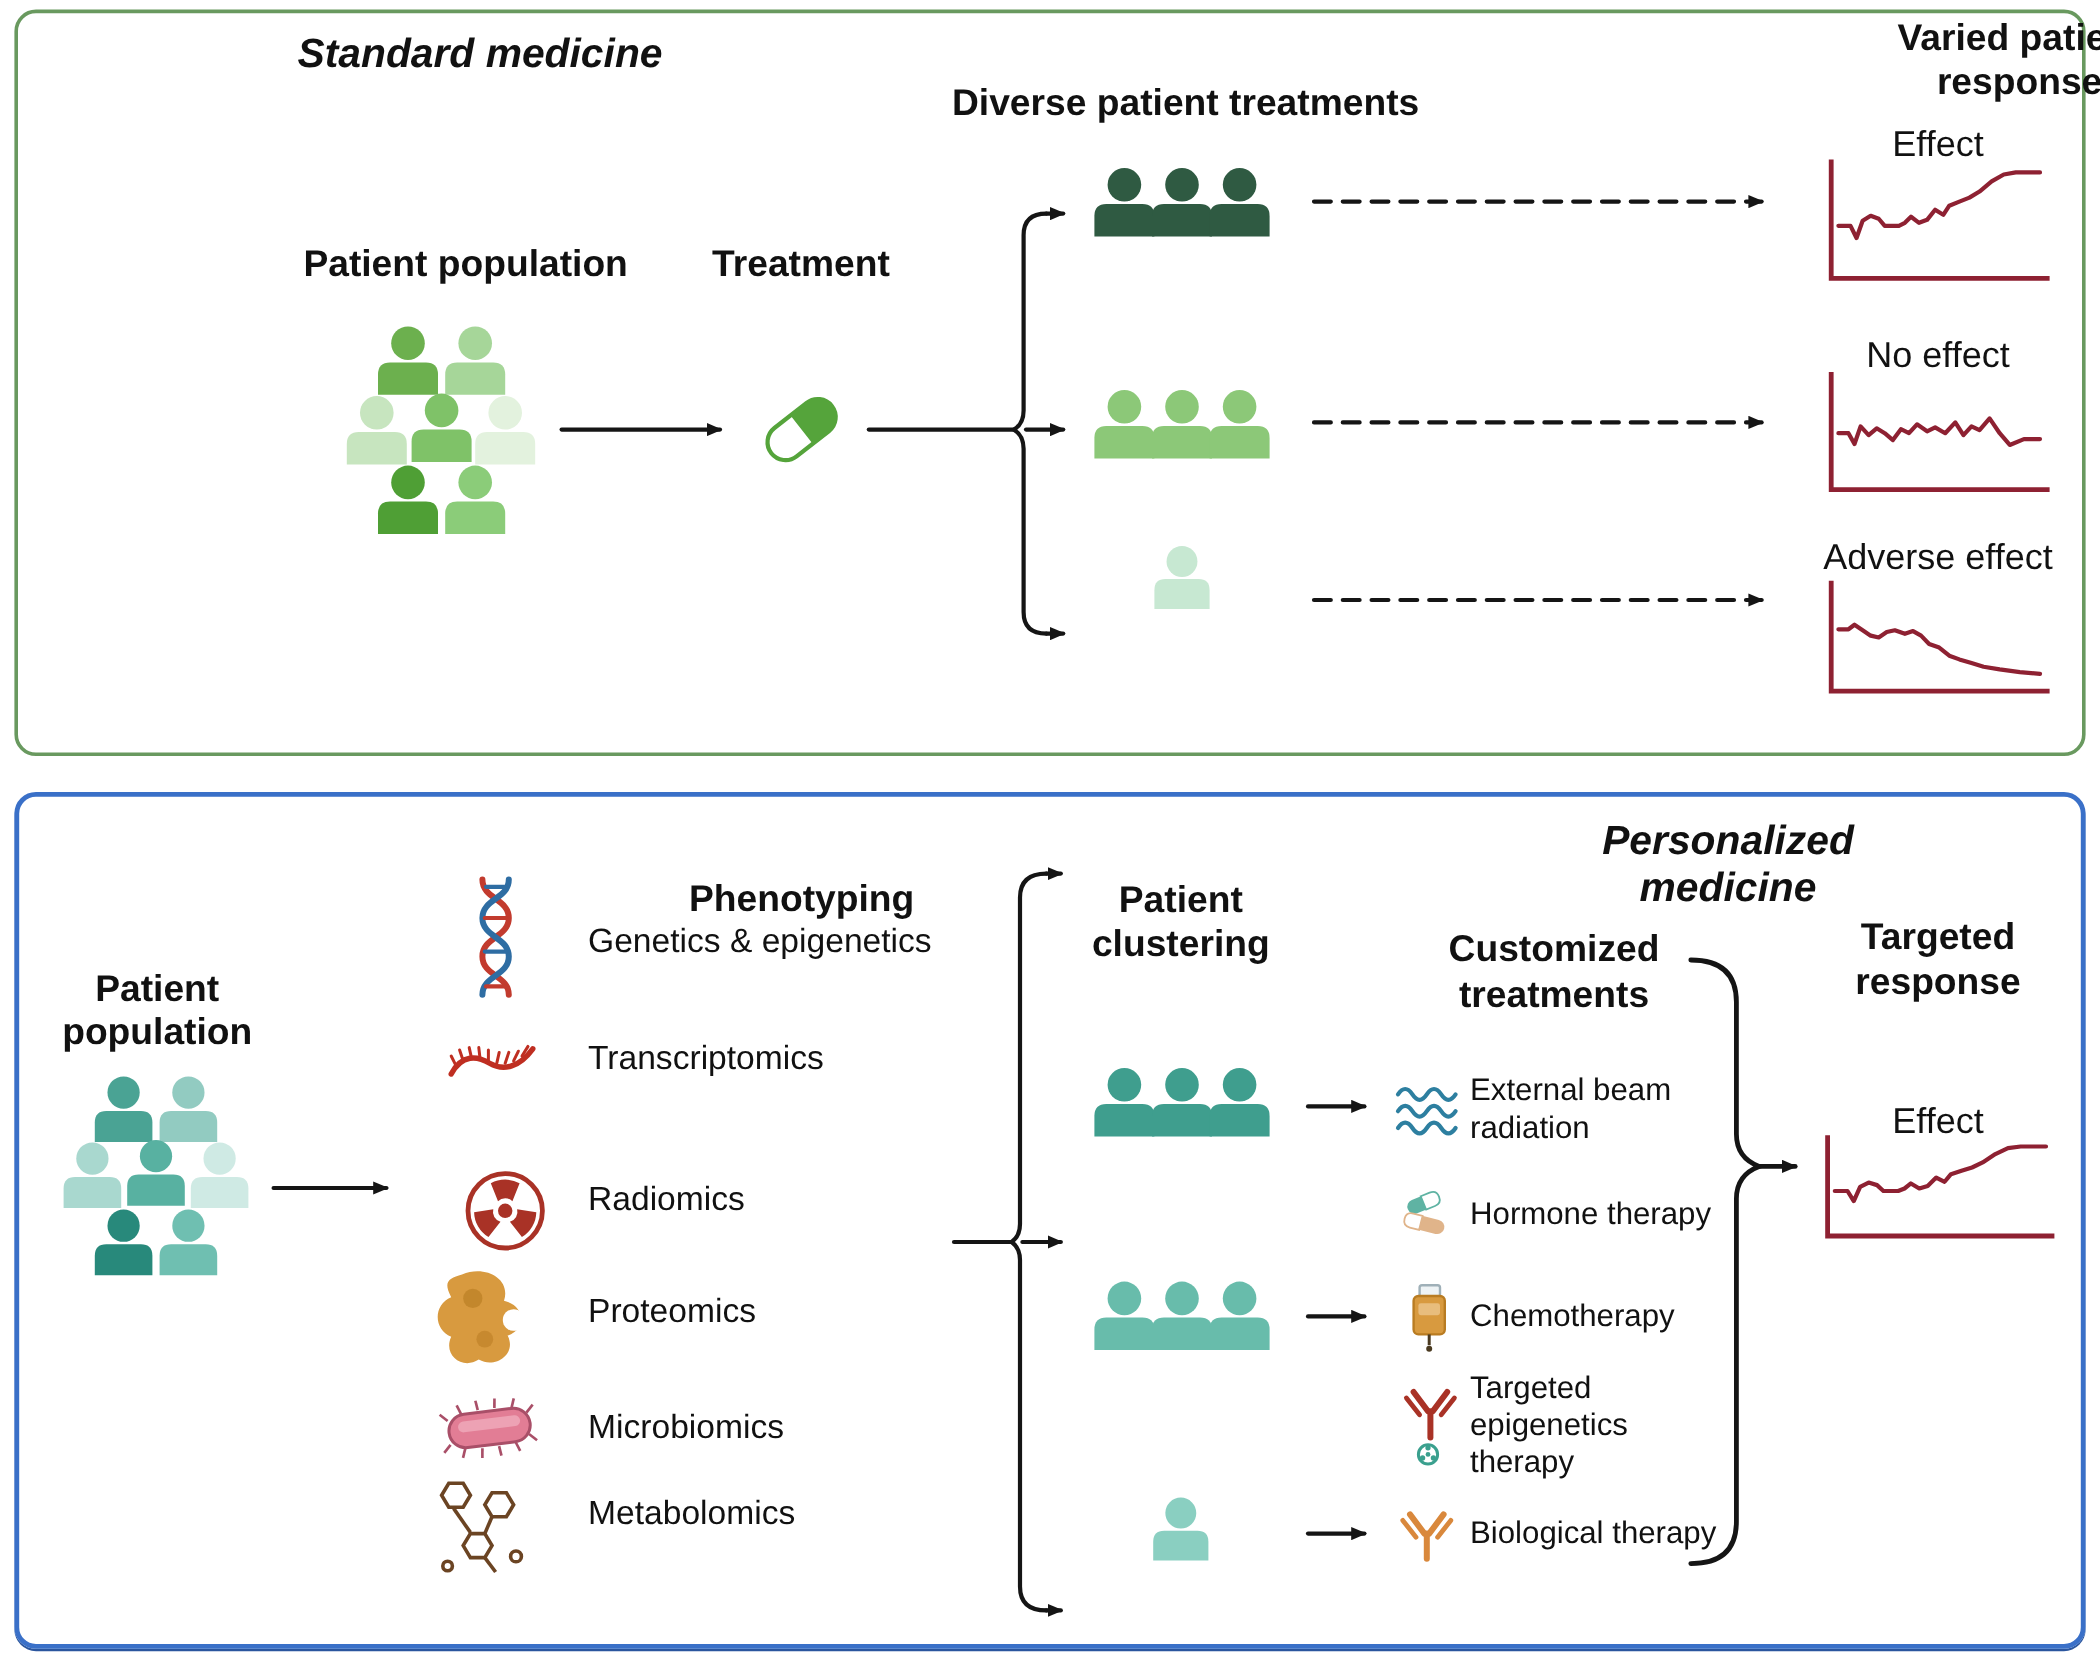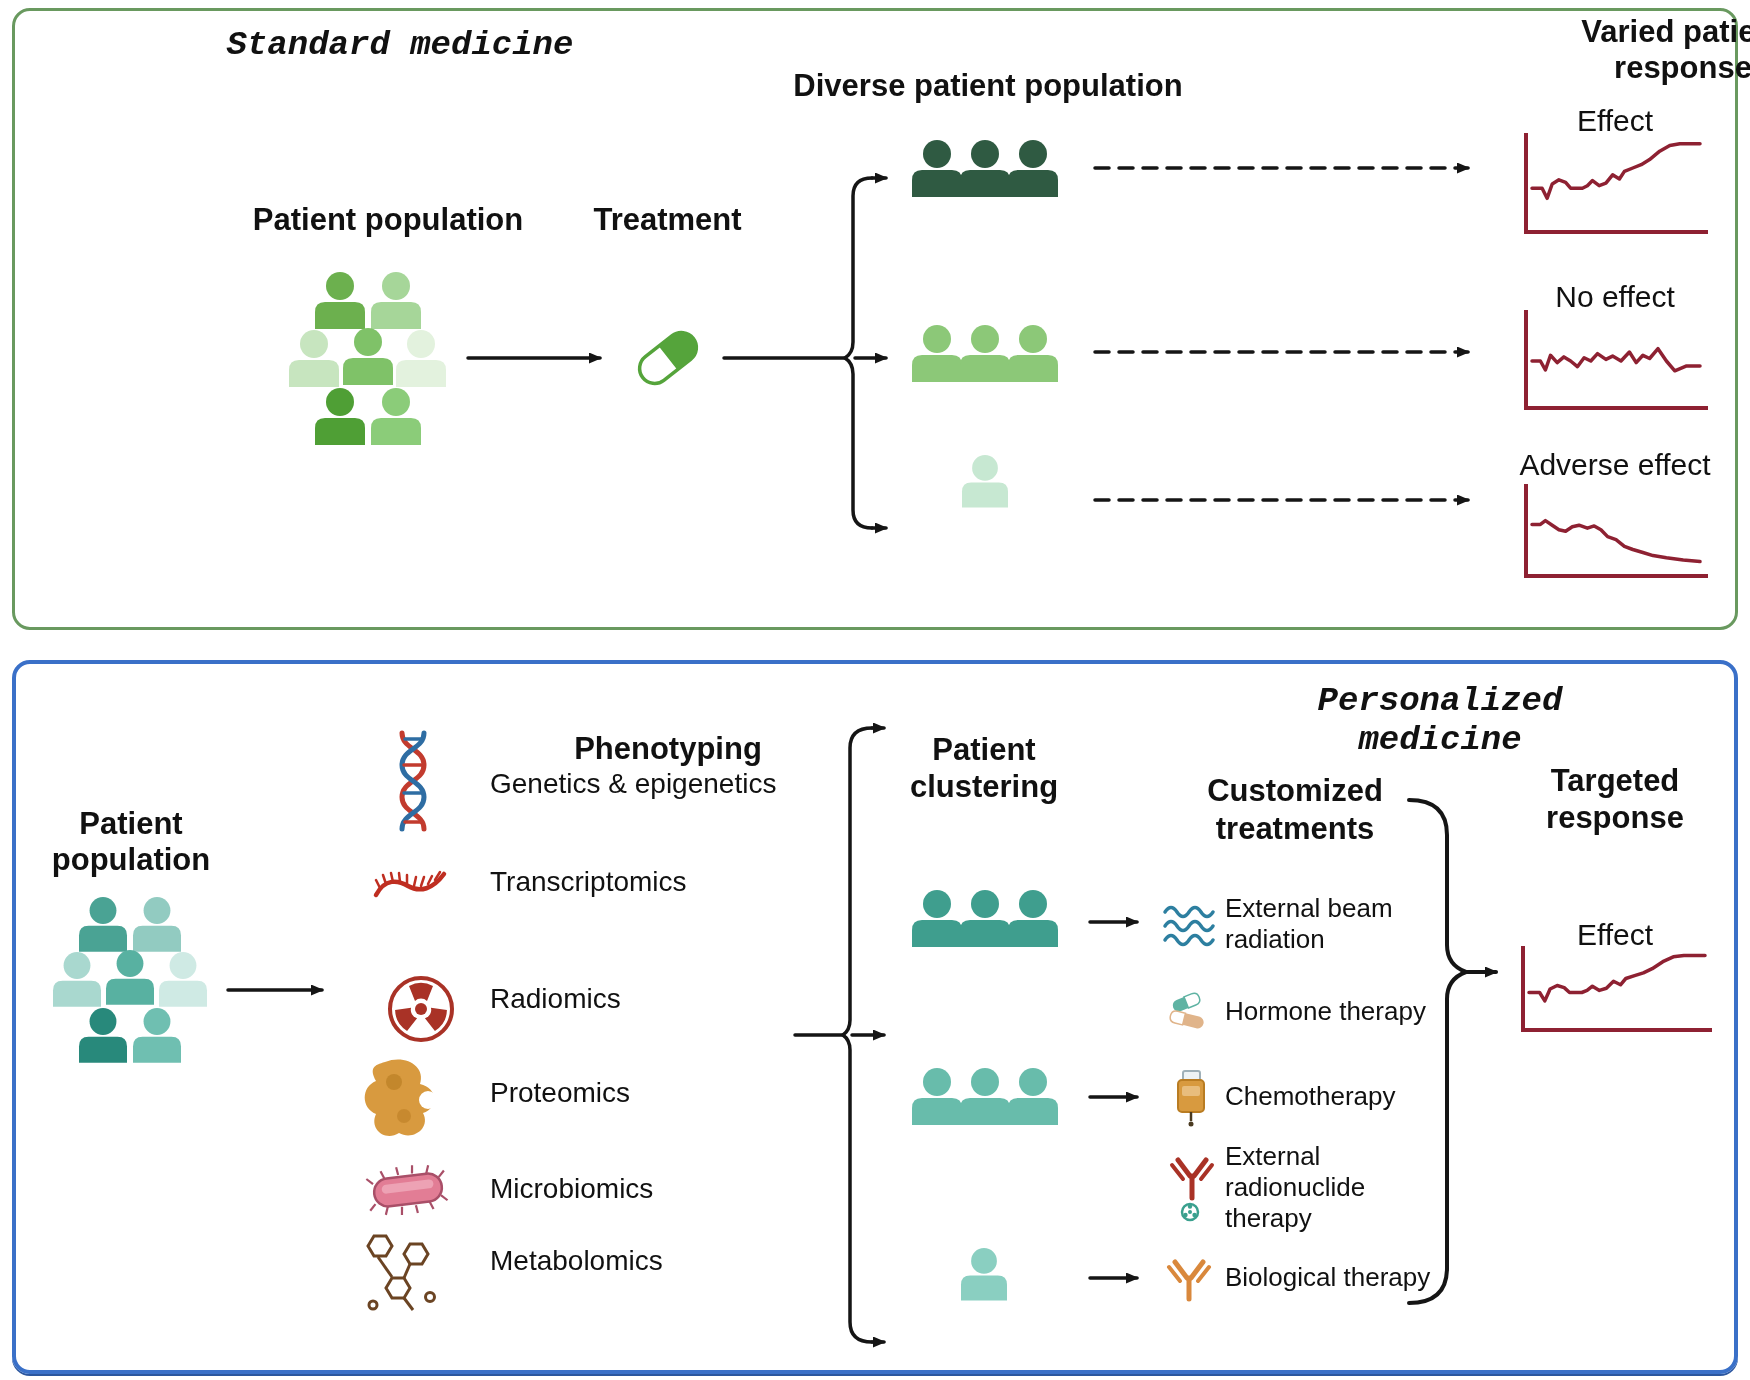--- a/index.html
+++ b/index.html
@@ -5,21 +5,21 @@
   html,body{margin:0;padding:0;background:#fff;}
   .stage{
     position:relative;width:1750px;height:1380px;background:#fff;
     font-family:"Liberation Sans", sans-serif;color:#111;overflow:hidden;
   }
   .layer{position:absolute;left:0;top:0;width:1750px;height:1380px;}
   .panel{position:absolute;border-radius:18px;background:transparent;}
   .panel-standard{left:12px;top:8px;width:1720px;height:616px;border:3px solid #69995f;}
   .panel-personalized{left:12px;top:660px;width:1718px;height:706px;border:4px solid #3a70c8;box-shadow:0 2px 0 #2b569e;}
   .txt{position:absolute;line-height:1.15;}
-  .title-italic{font-weight:bold;font-style:italic;font-size:34px;text-align:center;font-family:Liberation Mono, monospace;}
+  .title-italic{font-weight:bold;font-style:italic;font-size:34px;text-align:center;}
   .h1{font-weight:bold;font-size:31px;text-align:center;}
   .lbl{font-size:30px;text-align:center;}
   .pheno-lbl{font-size:28px;text-align:left;}
   .treat-lbl{font-size:26px;text-align:left;}
 </style>
 </head>
 <body>
 
 <div class="stage">
 
@@ -282,21 +282,21 @@
       <g stroke="#d9883c" stroke-width="4">
         <path d="M 1169 1267 L 1180 1281"></path>
           <path d="M 1209 1267 L 1198 1281"></path>
       </g>
     </g>
   </svg>
 
   <div class="txt title-italic" style="left:215px;top:26px;width:370px;">Standard medicine</div>
   <div class="txt h1" style="left:238px;top:202px;width:300px;">Patient population</div>
   <div class="txt h1" style="left:565px;top:202px;width:205px;">Treatment</div>
-  <div class="txt h1" style="left:778px;top:68px;width:420px;">Diverse patient population</div>
+  <div class="txt h1" style="left:778px;top:68px;width:420px;">Diverse patient treatments</div>
   <div class="txt h1" style="left:1552px;top:14px;width:262px;line-height:36px;">Varied patient response</div>
   <div class="txt lbl" style="left:1530px;top:104px;width:170px;">Effect</div>
   <div class="txt lbl" style="left:1530px;top:280px;width:170px;">No effect</div>
   <div class="txt lbl" style="left:1500px;top:448px;width:230px;">Adverse effect</div>
 
   <div class="txt h1" style="left:518px;top:687px;width:300px;margin-top:44px;">Phenotyping</div>
   <div class="txt title-italic" style="left:1280px;top:682px;width:320px;">Personalized medicine</div>
   <div class="txt h1" style="left:31px;top:806px;width:200px;line-height:36px;">Patient population</div>
   <div class="txt h1" style="left:1185px;top:772px;width:220px;line-height:38px;">Customized treatments</div>
   <div class="txt h1" style="left:884px;top:731px;width:200px;line-height:37px;">Patient clustering</div>
@@ -306,16 +306,16 @@
   <div class="txt pheno-lbl" style="left:490px;top:768px;width:400px;">Genetics &amp; epigenetics</div>
   <div class="txt pheno-lbl" style="left:490px;top:866px;width:400px;">Transcriptomics</div>
   <div class="txt pheno-lbl" style="left:490px;top:983px;width:400px;">Radiomics</div>
   <div class="txt pheno-lbl" style="left:490px;top:1077px;width:400px;">Proteomics</div>
   <div class="txt pheno-lbl" style="left:490px;top:1173px;width:400px;">Microbiomics</div>
   <div class="txt pheno-lbl" style="left:490px;top:1245px;width:400px;">Metabolomics</div>
 
   <div class="txt treat-lbl" style="left:1225px;top:893px;width:180px;line-height:31px;">External beam radiation</div>
   <div class="txt treat-lbl" style="left:1225px;top:997px;width:280px;">Hormone therapy</div>
   <div class="txt treat-lbl" style="left:1225px;top:1082px;width:280px;">Chemotherapy</div>
-  <div class="txt treat-lbl" style="left:1225px;top:1141px;width:170px;line-height:31px;">External radionuclide therapy</div>
+  <div class="txt treat-lbl" style="left:1225px;top:1141px;width:170px;line-height:31px;">Targeted epigenetics therapy</div>
   <div class="txt treat-lbl" style="left:1225px;top:1263px;width:280px;">Biological therapy</div>
 
 </div>
 
 </body></html>

